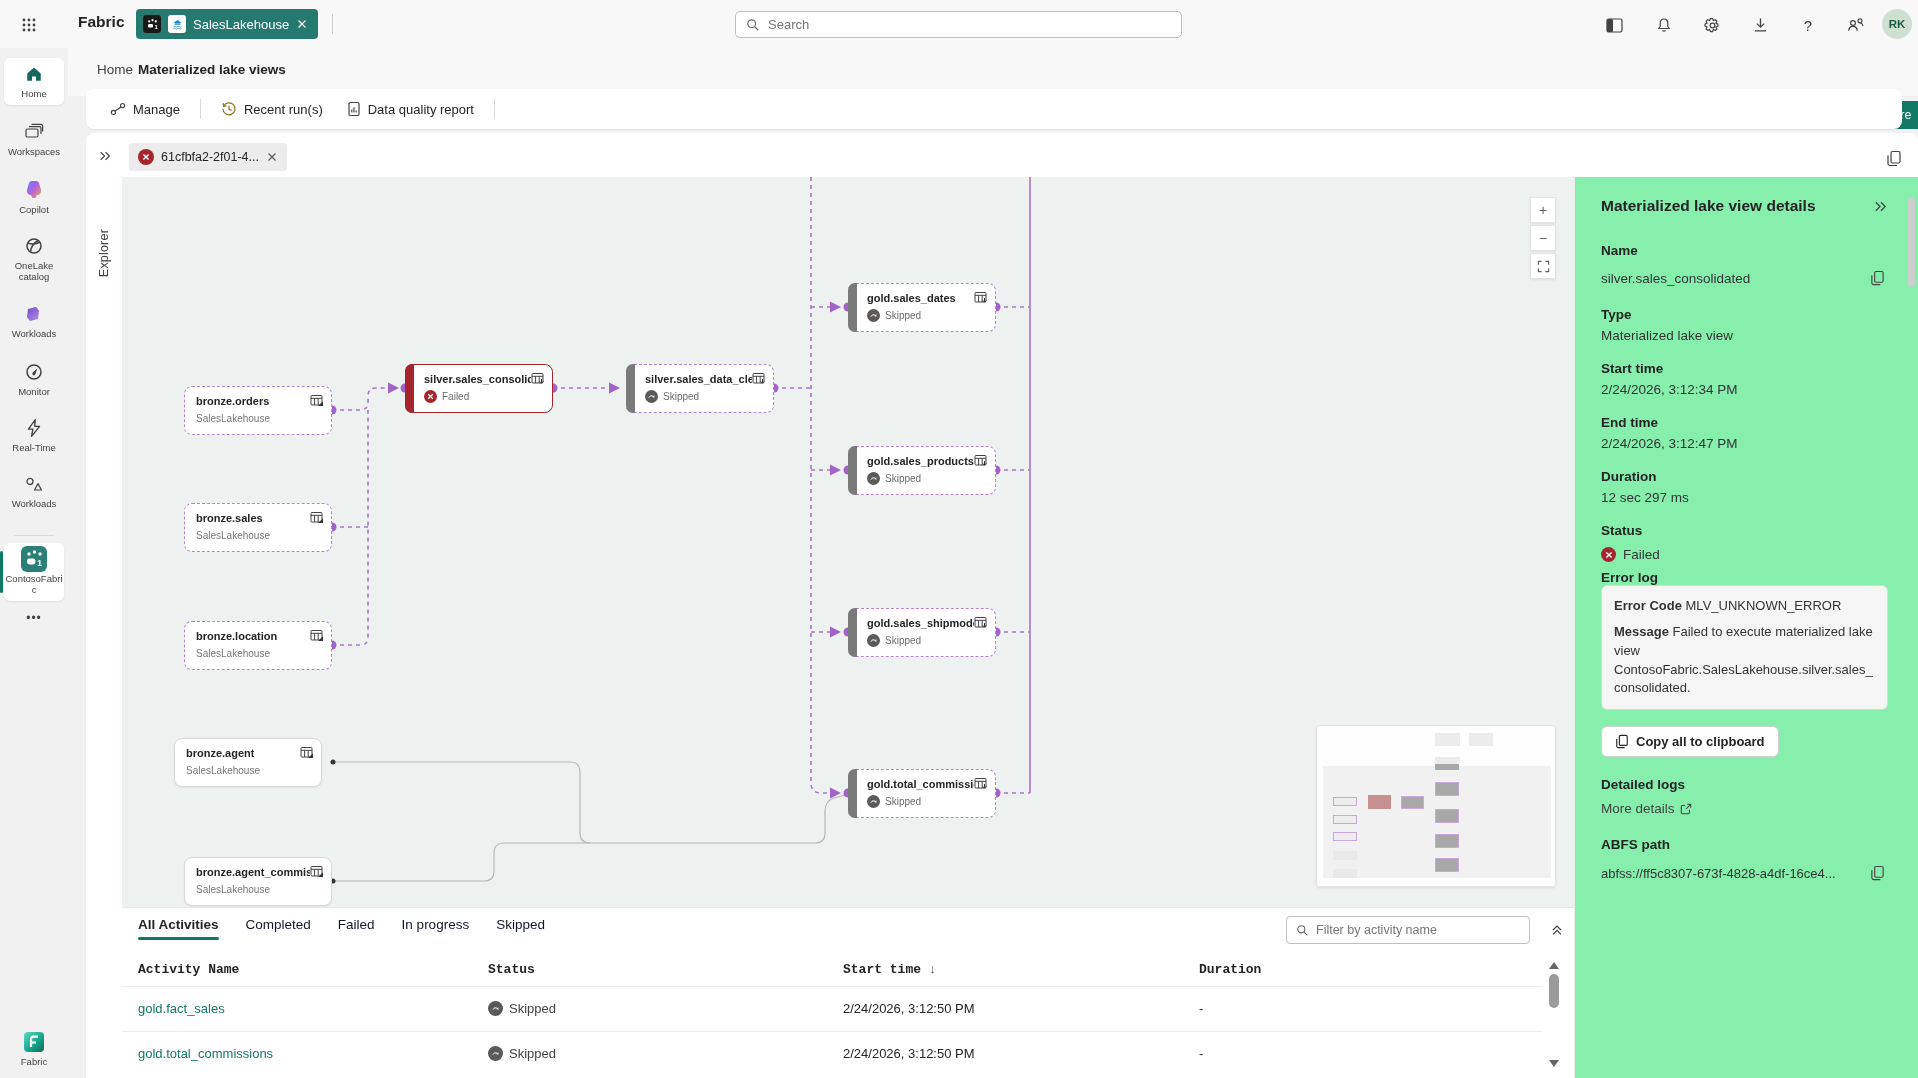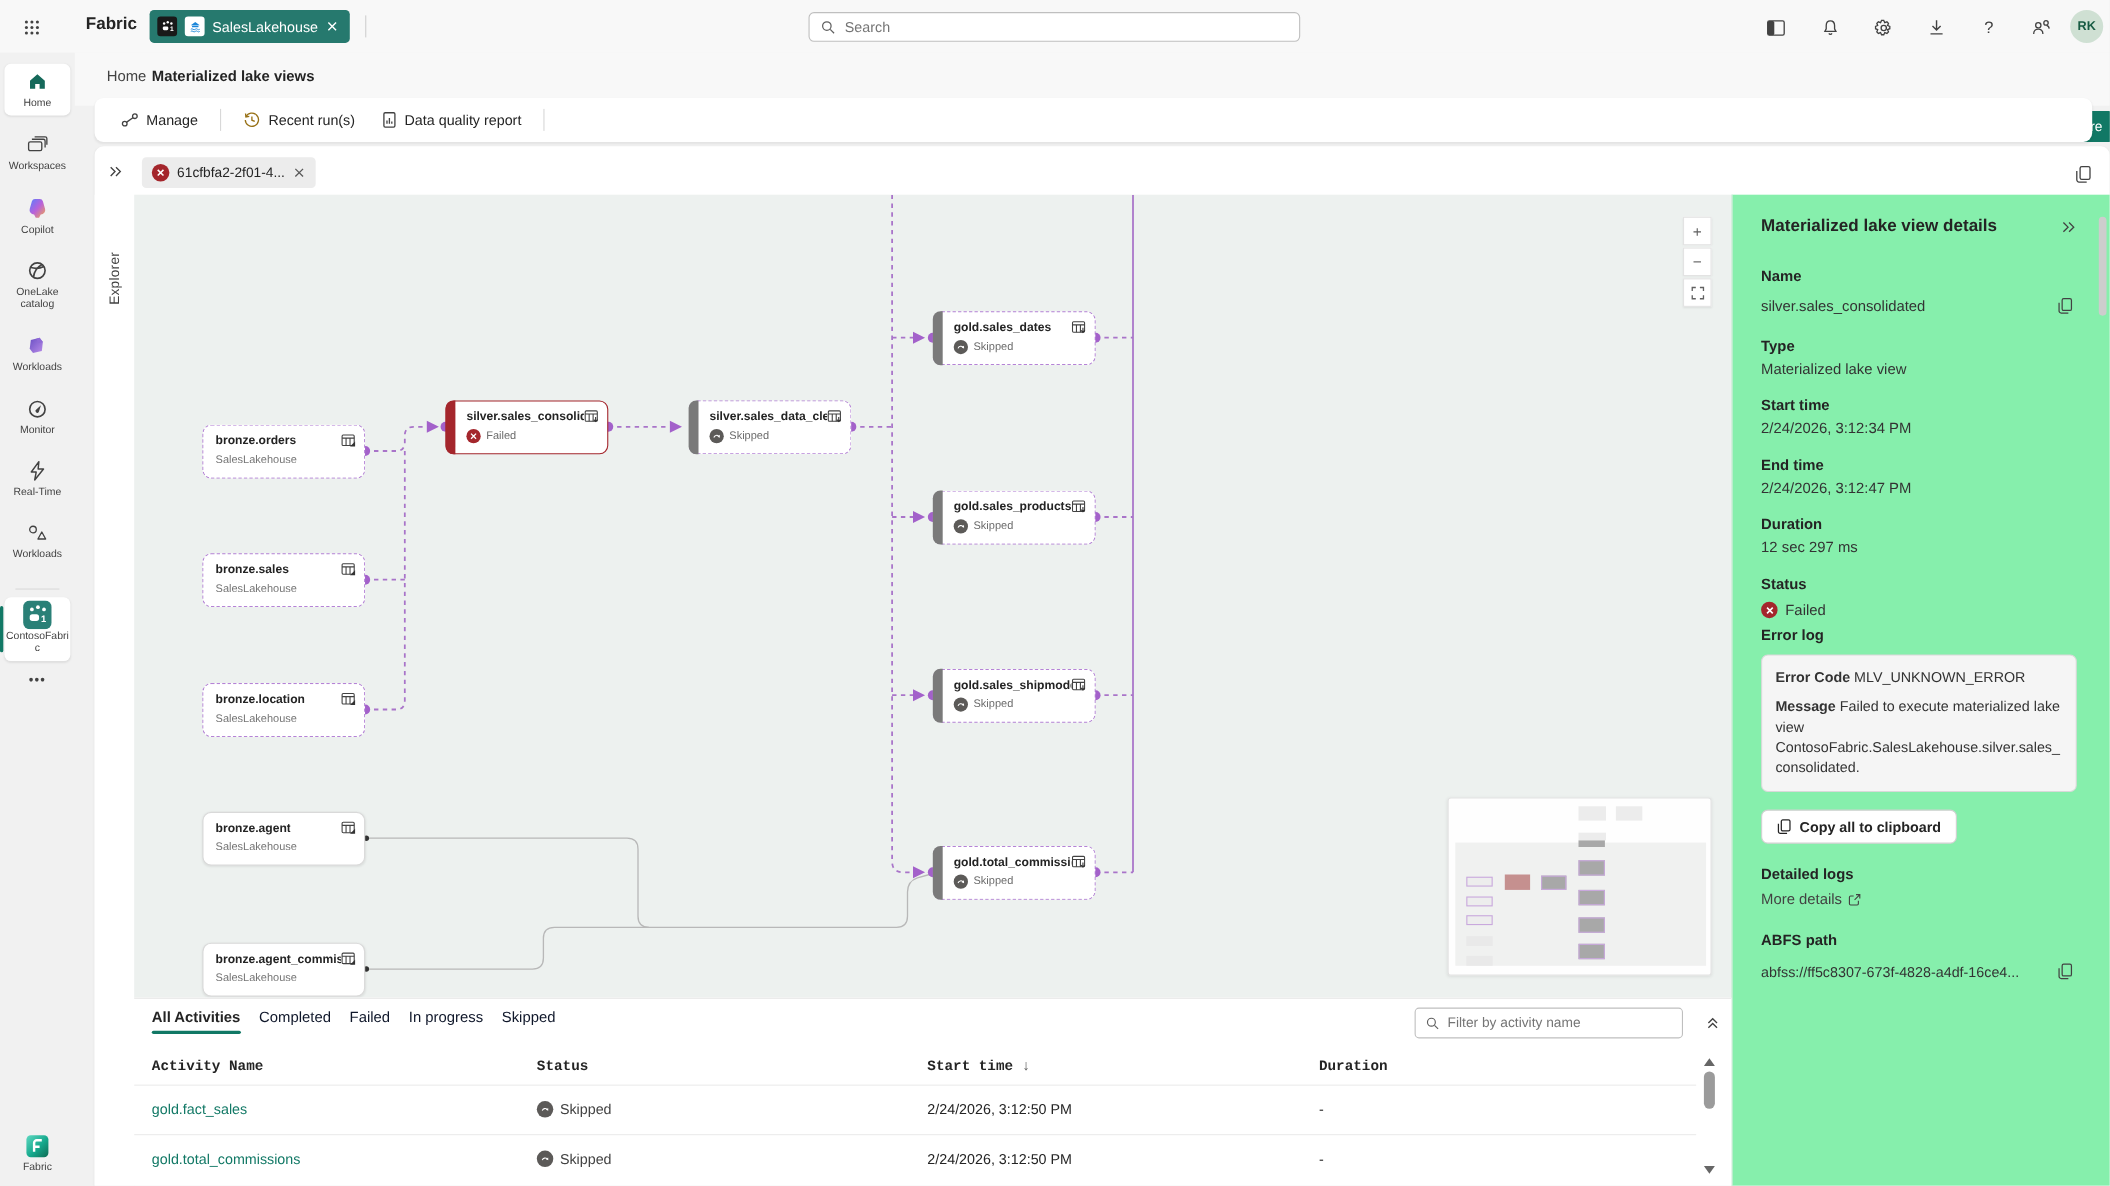--- a/index.html
+++ b/index.html
@@ -79,29 +79,29 @@
   .mm { position:absolute; }
 
   
   .details { position:absolute; left:1488px; top:44px; width:344px; height:901px; background:#86efac; border-left:1px solid #ebebeb; padding:20px 30px 0 26px; overflow:hidden; }
   .det-head { display:flex; align-items:center; justify-content:space-between; }
   .det-title { font-size:15.5px; font-weight:bold; color:#242424; }
   .det-label { font-size:13.5px; font-weight:bold; color:#242424; }
   .det-value { font-size:13.5px; color:#333; }
   .det-row { display:flex; align-items:center; justify-content:space-between; }
   .copy-ic { width:22px; height:22px; display:flex; align-items:center; justify-content:center; cursor:pointer; flex:none; }
-  .err-box { background:#f5f5f5; border:1px solid #d9d9d9; border-radius:6px; padding:11px 12px; font-size:13px; line-height:1.45; color:#333; margin-top:10px; overflow-wrap:anywhere; }
+  .err-box { background:#f5f5f5; border:1px solid #d9d9d9; border-radius:6px; padding:11px 12px; font-size:13px; line-height:1.45; color:#333; overflow-wrap:anywhere; }
   .copy-all { margin-top:16px; display:inline-flex; align-items:center; gap:7px; background:#fff; border:1px solid #d1d1d1; border-radius:6px; padding:7px 13px; font-size:13px; font-weight:bold; color:#242424; cursor:pointer; font-family:"Liberation Sans",sans-serif; }
   .more-link { display:inline-flex; align-items:center; gap:5px; font-size:13.5px; color:#424242; cursor:pointer; }
   .det-scroll { position:absolute; right:3px; top:20px; width:7px; height:90px; background:#cdcdcd; border-radius:4px; }
   .status-line { display:flex; align-items:center; gap:7px; margin-top:9px; font-size:13.5px; color:#333; }
 
   
   .bottom { position:absolute; left:36px; top:774px; width:1452px; height:171px; background:#fff; border-top:1px solid #e7e7e7; }
-  .bt-tabs { position:absolute; left:16px; top:9px; display:flex; gap:17px;text-align:right; }
+  .bt-tabs { position:absolute; left:16px; top:9px; display:flex; gap:27px;text-align:right; }
   .bt-tab { font-size:13.5px; color:#0f172a; padding-bottom:8px; position:relative; cursor:pointer; white-space:nowrap; }
   .bt-tab.active { font-weight:bold; color:#242424; }
   .bt-tab.active::after { content:""; position:absolute; left:0; right:0; bottom:0; height:3px; background:#117865; border-radius:2px; }
   .filter { position:absolute; left:1164px; top:8px; width:244px; height:28px; border:1px solid #bfbfbf; border-radius:4px; background:#fff; display:flex; align-items:center; gap:7px; padding:0 9px; }
   .filter input { border:none; outline:none; flex:1; font-size:12.5px; color:#424242; background:transparent; font-family:"Liberation Sans",sans-serif; }
   .collapse-btn { position:absolute; left:1424px; top:11px; width:22px; height:22px; display:flex; align-items:center; justify-content:center; cursor:pointer; color:#424242; }
   .thead { position:absolute; left:0; top:48px; width:1420px; height:30px;font-family:Liberation Mono, monospace; }
   .th { position:absolute; top:6px; font-size:13px; font-weight:bold; color:#242424; }
   .trow { position:absolute; left:0; width:1420px; height:45px; border-top:1px solid #ececec; cursor:pointer; }
   .td { position:absolute; top:14px; font-size:13px; color:#242424; }
@@ -503,21 +503,21 @@
                     <rect x="1" y="1.5" width="11" height="9.5" rx="1"></rect>
                     <path d="M1 4.3 H12 M4.6 4.3 V11 M8.2 4.3 V11"></path>
                   </g>
                   <polygon points="8.2,12 13,12 13,7.2" fill="#333"></polygon>
                 </svg>
               </span>
             </div>
         <div class="nsub">SalesLakehouse</div>
           </div>
       </div>
-      <div class="node nd-plain" style="left:62px;top:561px">
+      <div class="node nd-plain" style="left:52px;top:561px">
         <div class="nbody">
             <div class="nrow">
               <span class="ntitle">bronze.agent</span>
               <span>
                 <svg width="13" height="13" viewBox="0 0 13 13">
                   <g stroke="#424242" fill="none" stroke-width="1">
                     <rect x="1" y="1.5" width="11" height="9.5" rx="1"></rect>
                     <path d="M1 4.3 H12 M4.6 4.3 V11 M8.2 4.3 V11"></path>
                   </g>
                   <polygon points="8.2,12 13,12 13,7.2" fill="#333"></polygon>

